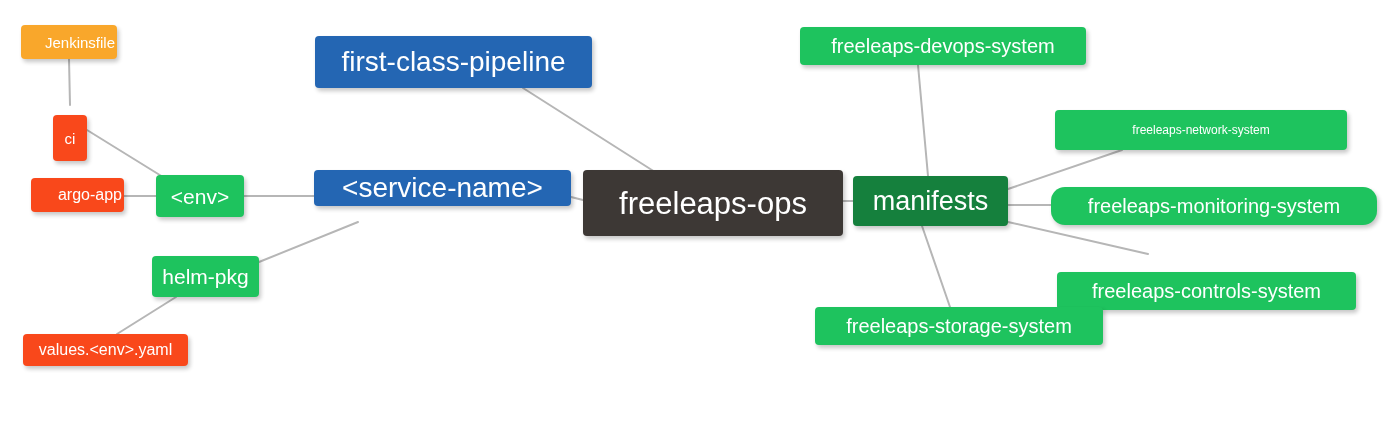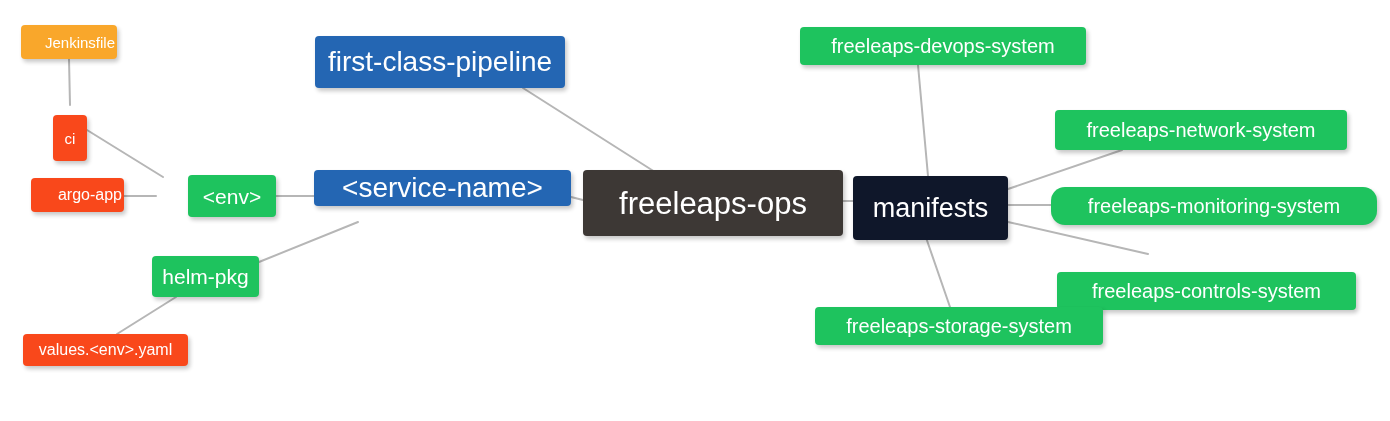--- a/index.html
+++ b/index.html
@@ -71,45 +71,45 @@
   <div id="node-layer">
       <div class="mm-node" style="left: 21px; top: 25px; width: 96px; height: 34px; background: rgb(249, 167, 43); font-size: 15px; justify-content: flex-end;">
         <span class="mm-label">Jenkinsfile</span>
       </div>
       <div class="mm-node" style="left: 53px; top: 115px; width: 34px; height: 46px; background: rgb(249, 72, 27); font-size: 15px;">
         <span class="mm-label">ci</span>
       </div>
       <div class="mm-node" style="left: 31px; top: 178px; width: 93px; height: 34px; background: rgb(249, 72, 27); font-size: 16px; justify-content: flex-end;">
         <span class="mm-label">argo-app</span>
       </div>
-      <div class="mm-node" style="left: 156px; top: 175px; width: 88px; height: 42px; background: rgb(30, 195, 94); font-size: 21px; margin-left: 32px;">
+      <div class="mm-node" style="left: 156px; top: 175px; width: 88px; height: 42px; background: rgb(30, 195, 94); font-size: 21px;">
         <span class="mm-label">&lt;env&gt;</span>
       </div>
-      <div class="mm-node" style="left: 315px; top: 36px; width: 250px; height: 52px; background: rgb(36, 102, 179); font-size: 28px;">
+      <div class="mm-node" style="left: 315px; top: 36px; width: 277px; height: 52px; background: rgb(36, 102, 179); font-size: 28px;">
         <span class="mm-label">first-class-pipeline</span>
       </div>
       <div class="mm-node" style="left: 314px; top: 170px; width: 257px; height: 36px; background: rgb(36, 102, 179); font-size: 28px;">
         <span class="mm-label">&lt;service-name&gt;</span>
       </div>
       <div class="mm-node" style="left: 583px; top: 170px; width: 260px; height: 66px; background: rgb(61, 56, 53); font-size: 31px;">
         <span class="mm-label">freeleaps-ops</span>
       </div>
-      <div class="mm-node" style="left: 853px; top: 176px; width: 155px; height: 64px; background: #0f172a; font-size: 27px;">
+      <div class="mm-node" style="left: 853px; top: 176px; width: 155px; height: 50px; background: #15803d; font-size: 27px;">
         <span class="mm-label">manifests</span>
       </div>
       <div class="mm-node" style="left: 152px; top: 256px; width: 107px; height: 41px; background: rgb(30, 195, 94); font-size: 21px;">
         <span class="mm-label">helm-pkg</span>
       </div>
       <div class="mm-node" style="left: 23px; top: 334px; width: 165px; height: 32px; background: rgb(249, 72, 27); font-size: 16px;">
         <span class="mm-label">values.&lt;env&gt;.yaml</span>
       </div>
       <div class="mm-node" style="left: 800px; top: 27px; width: 286px; height: 38px; background: rgb(30, 195, 94); font-size: 20px;">
         <span class="mm-label">freeleaps-devops-system</span>
       </div>
-      <div class="mm-node" style="left: 1055px; top: 110px; width: 292px; height: 40px; background: rgb(30, 195, 94); font-size: 20px;">
+      <div class="mm-node" style="left: 1055px; top: 110px; width: 292px; height: 40px; background: rgb(30, 195, 94); font-size: 12px;">
         <span class="mm-label">freeleaps-network-system</span>
       </div>
       <div class="mm-node" style="left: 1051px; top: 187px; width: 326px; height: 38px; background: rgb(30, 195, 94); font-size: 20px; border-radius: 14px;">
         <span class="mm-label">freeleaps-monitoring-system</span>
       </div>
       <div class="mm-node" style="left: 1057px; top: 254px; width: 299px; height: 38px; background: rgb(30, 195, 94); font-size: 20px; margin-top: 18px;">
         <span class="mm-label">freeleaps-controls-system</span>
       </div>
       <div class="mm-node" style="left: 815px; top: 307px; width: 288px; height: 38px; background: rgb(30, 195, 94); font-size: 20px;">
         <span class="mm-label">freeleaps-storage-system</span>

